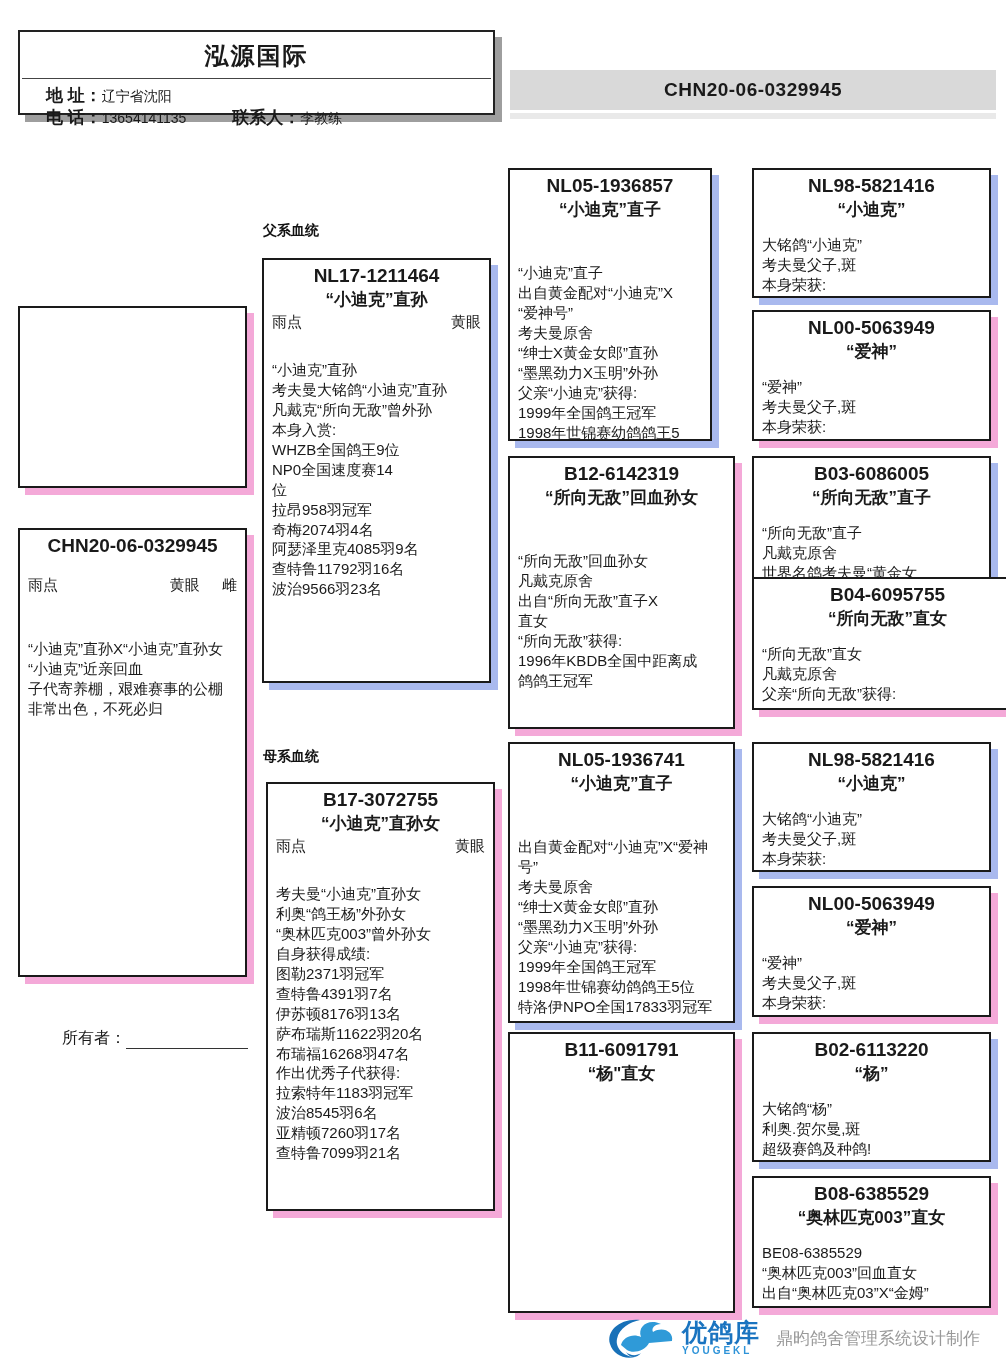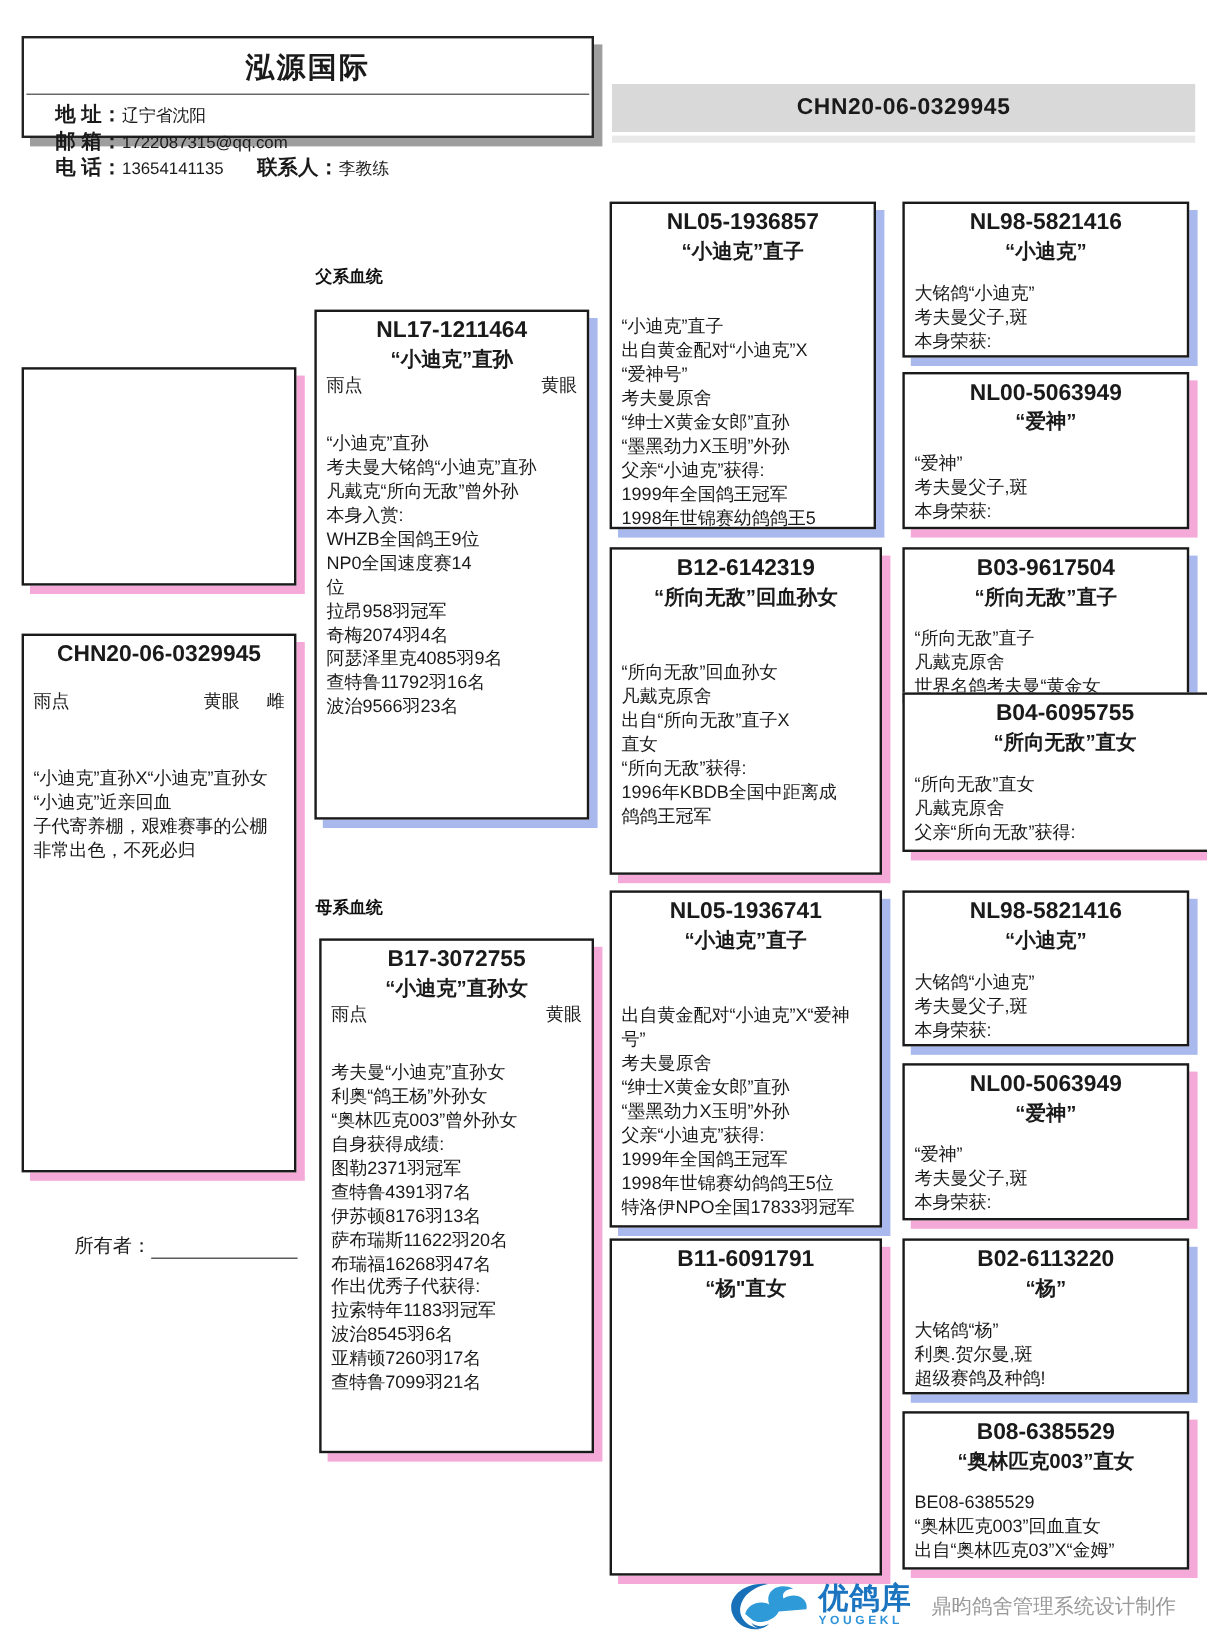--- a/index.html
+++ b/index.html
@@ -8,21 +8,21 @@
 
   
   .header-box { position:absolute; left:18px; top:30px; width:477px; height:85px;
     background:#fff; border:2px solid #222; box-shadow:7px 7px 0 #9e9e9e; box-sizing:border-box; }
   .header-title { text-align:center; font-size:24px; font-weight:bold; padding:8px 0 6px; letter-spacing:2px; }
   .header-rule { border-top:1px solid #444; margin:0 2px; }
   .hrows { padding:6px 5px 0 26px; }
   .hrow { font-size:14px; line-height:21px; white-space:nowrap; }
   .hlabel { font-size:17px; font-weight:bold; }
   .hval { font-size:14px; }
-  .c2 { margin-left:28px; }
+  .c2 { margin-left:46px; }
 
   
   .banner { position:absolute; left:510px; top:70px; width:486px; height:40px; background:#d9d9d9;
     text-align:center; line-height:40px; font-size:19px; font-weight:bold; letter-spacing:.5px; }
   .banner-strip { position:absolute; left:510px; top:113px; width:486px; height:6px; background:#e9e9e9; }
 
   
   .box { position:absolute; background:#fff; border:2px solid #1a1a1a; box-sizing:border-box;
     padding:4px 8px 6px; overflow:hidden; }
   .box.blue { box-shadow:7px 7px 0 #a9b9ee; }
@@ -56,23 +56,20 @@
 <body>
 
 <div id="canvas">
 
   <div class="header-box">
     <div class="header-title">泓源国际</div>
     <div class="header-rule"></div>
     <div class="hrows">
       <div class="hrow">
         <span class="hlabel">地 址：</span><span class="hval">辽宁省沈阳</span>
-      </div>
-      <div class="hrow">
-        <span class="hlabel">邮 箱：</span><span class="hval">1722087315@qq.com</span>
       </div>
       <div class="hrow">
         <span class="hlabel">电 话：</span><span class="hval">13654141135</span><span class="hlabel c2">联系人：</span><span class="hval">李教练</span>
       </div>
     </div>
   </div>
 
   <div class="banner">CHN20-06-0329945</div>
   <div class="banner-strip"></div>
 
@@ -136,21 +133,21 @@
 伊苏顿8176羽13名
 萨布瑞斯11622羽20名
 布瑞福16268羽47名
 作出优秀子代获得:
 拉索特年1183羽冠军
 波治8545羽6名
 亚精顿7260羽17名
 查特鲁7099羽21名</div>
   </div>
 
-  <div class="box blue gp" style="left:508px; top:168px; width:222px; height:273px;">
+  <div class="box blue gp" style="left:508px; top:168px; width:204px; height:273px;">
     <div class="bt">NL05-1936857</div>
     <div class="bs">“小迪克”直子</div>
     <div class="body">“小迪克”直子
 出自黄金配对“小迪克”X
 “爱神号”
 考夫曼原舍
 “绅士X黄金女郎”直孙
 “墨黑劲力X玉明”外孙
 父亲“小迪克”获得:
 1999年全国鸽王冠军
@@ -193,21 +190,21 @@
 本身荣获:</div>
   </div>
   <div class="box pink ggp" style="left:752px; top:310px; width:239px; height:131px;">
     <div class="bt">NL00-5063949</div>
     <div class="bs">“爱神”</div>
     <div class="body">“爱神”
 考夫曼父子,斑
 本身荣获:</div>
   </div>
   <div class="box blue ggp" style="left:752px; top:456px; width:239px; height:130px;">
-    <div class="bt">B03-9617504</div>
+    <div class="bt">B03-6086005</div>
     <div class="bs">“所向无敌”直子</div>
     <div class="body">“所向无敌”直子
 凡戴克原舍
 世界名鸽考夫曼“黄金女</div>
   </div>
   <div class="box pink ggp" style="left:752px; top:577px; width:271px; height:133px;">
     <div class="bt">B04-6095755</div>
     <div class="bs">“所向无敌”直女</div>
     <div class="body">“所向无敌”直女
 凡戴克原舍

